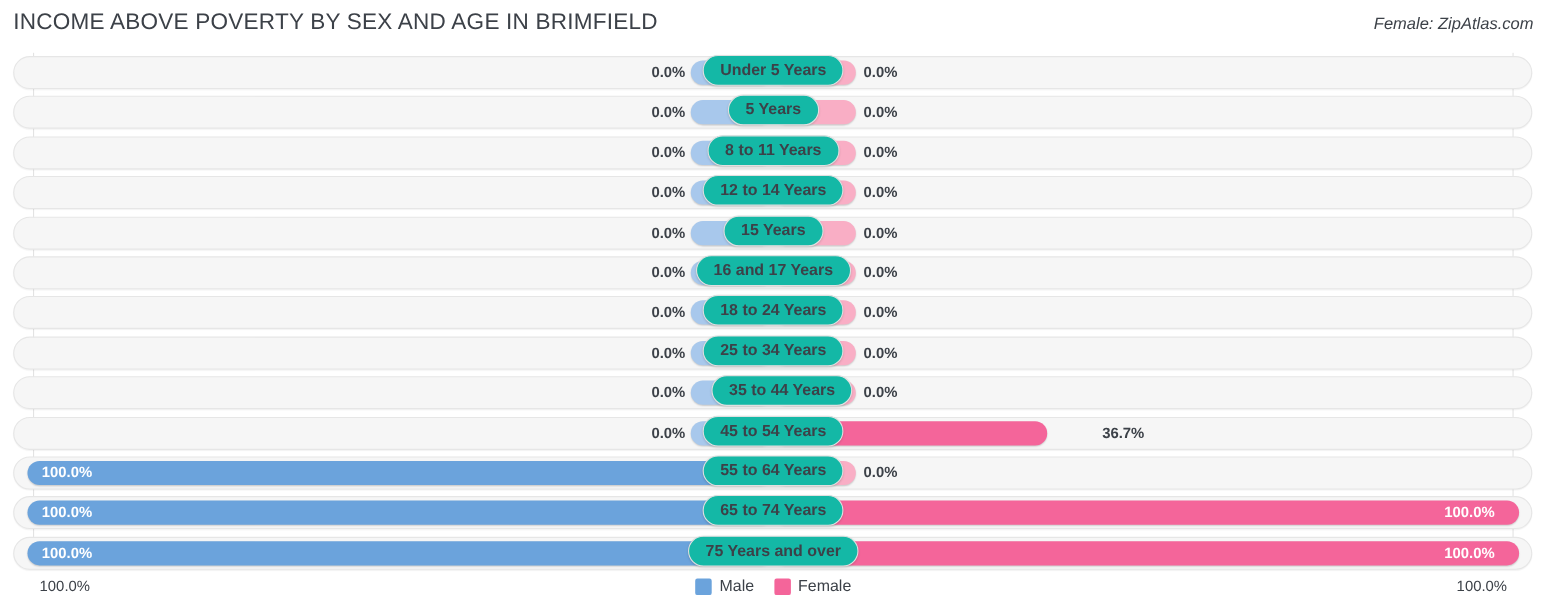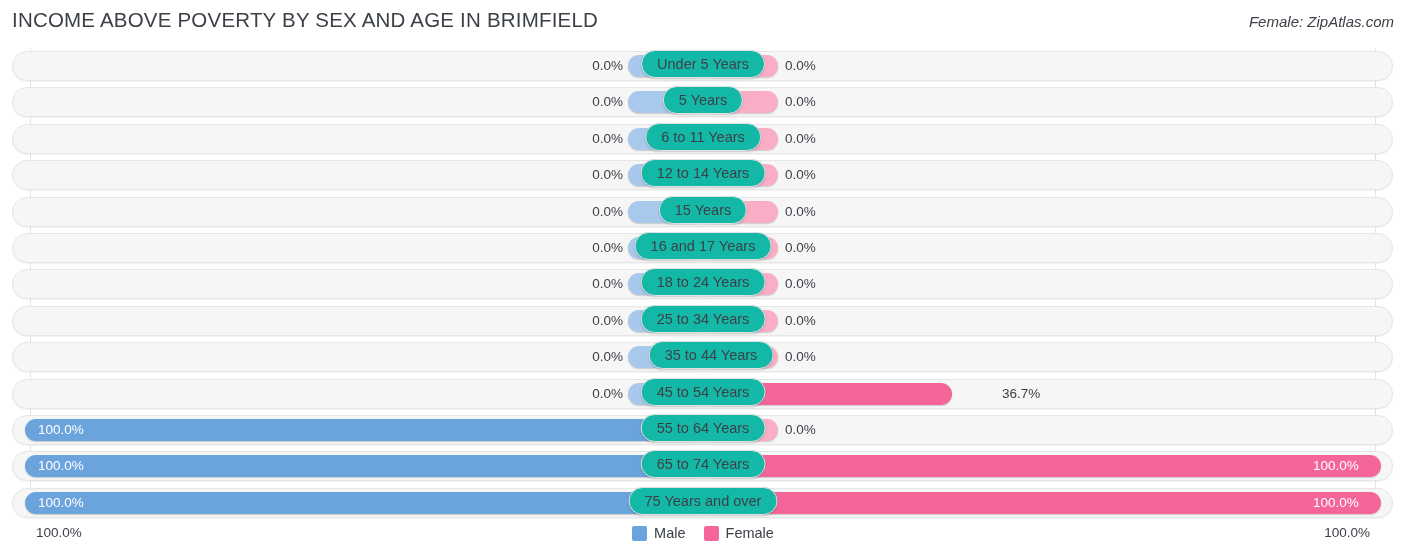--- a/index.html
+++ b/index.html
@@ -13,21 +13,21 @@
     font-size:20.5px;letter-spacing:.2px;color:#3c4148;
     font-weight:400;white-space:nowrap;
   }
   #source{
     position:absolute;right:12px;top:13px;
     font-size:15px;font-style:italic;color:#3c4148;white-space:nowrap;
   }
   #plot{position:absolute;left:0;top:48px;width:1406px;height:472px;}
   .gridline{position:absolute;top:0;bottom:12px;width:1px;background:#e3e3e3;}
   .rows{position:absolute;left:0;top:0;right:0;}
-  .row{position:relative;height:36.4px;}
+  .row{position:relative;height:36.4px;font-weight:bold;}
   .track{
     position:absolute;left:12px;right:13px;top:3px;height:30px;
     background:#f6f6f6;border:1px solid #e6e6e6;border-radius:16px;
     box-shadow:0 1px 1px rgba(0,0,0,.05);box-sizing:border-box;
   }
   .bar{
     position:absolute;top:7px;height:22px;border-radius:11px;
     box-shadow:0 1px 1.5px rgba(0,0,0,.18);box-sizing:border-box;
   }
   .bar-male{right:703px;}
@@ -85,21 +85,21 @@
         <div class="barlabel out-left" style="right: 783px;">0.0%</div>
         <div class="barlabel out-right" style="left: 785px;">0.0%</div>
         <div class="pill" style="left: 703px;">5 Years</div>
       </div>
       <div class="row">
         <div class="track"></div>
         <div class="bar bar-male" style="width: 75px; background: rgb(168, 200, 236);"></div>
         <div class="bar bar-female" style="width: 75px; background: rgb(249, 174, 197);"></div>
         <div class="barlabel out-left" style="right: 783px;">0.0%</div>
         <div class="barlabel out-right" style="left: 785px;">0.0%</div>
-        <div class="pill" style="left: 703px;">6 to 11 Years</div>
+        <div class="pill" style="left: 703px;">8 to 11 Years</div>
       </div>
       <div class="row">
         <div class="track"></div>
         <div class="bar bar-male" style="width: 75px; background: rgb(168, 200, 236);"></div>
         <div class="bar bar-female" style="width: 75px; background: rgb(249, 174, 197);"></div>
         <div class="barlabel out-left" style="right: 783px;">0.0%</div>
         <div class="barlabel out-right" style="left: 785px;">0.0%</div>
         <div class="pill" style="left: 703px;">12 to 14 Years</div>
       </div>
       <div class="row">

